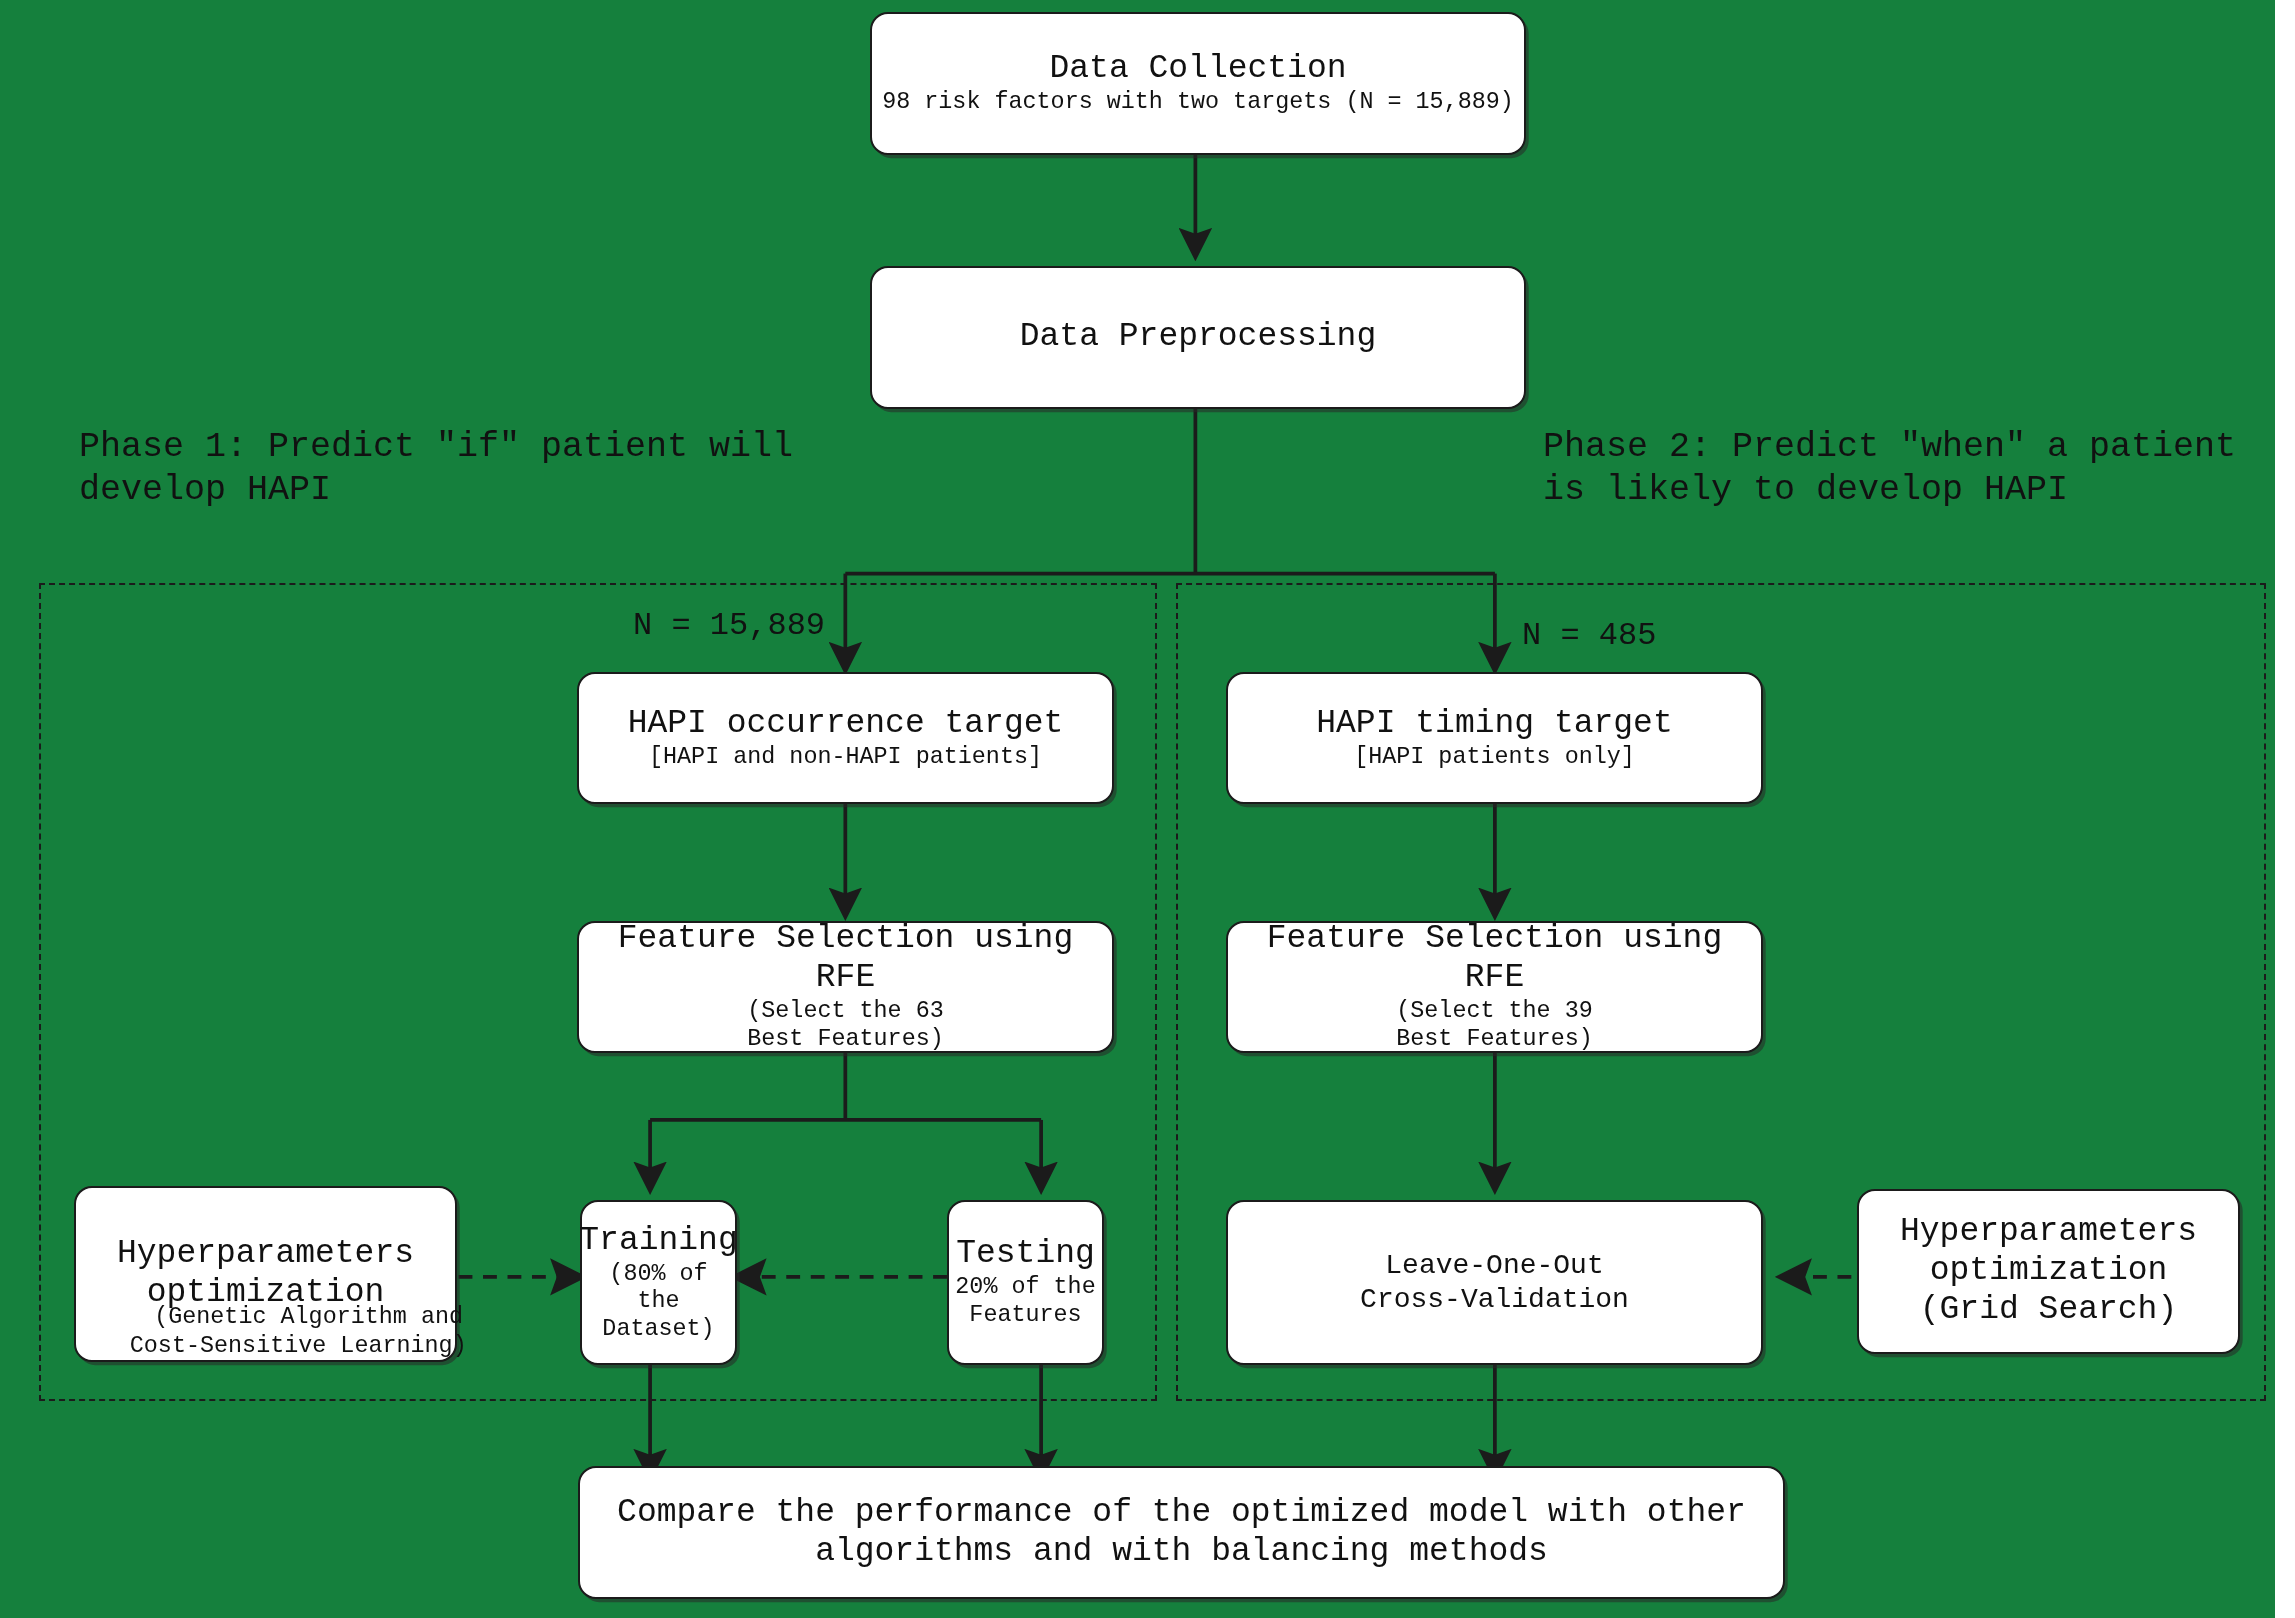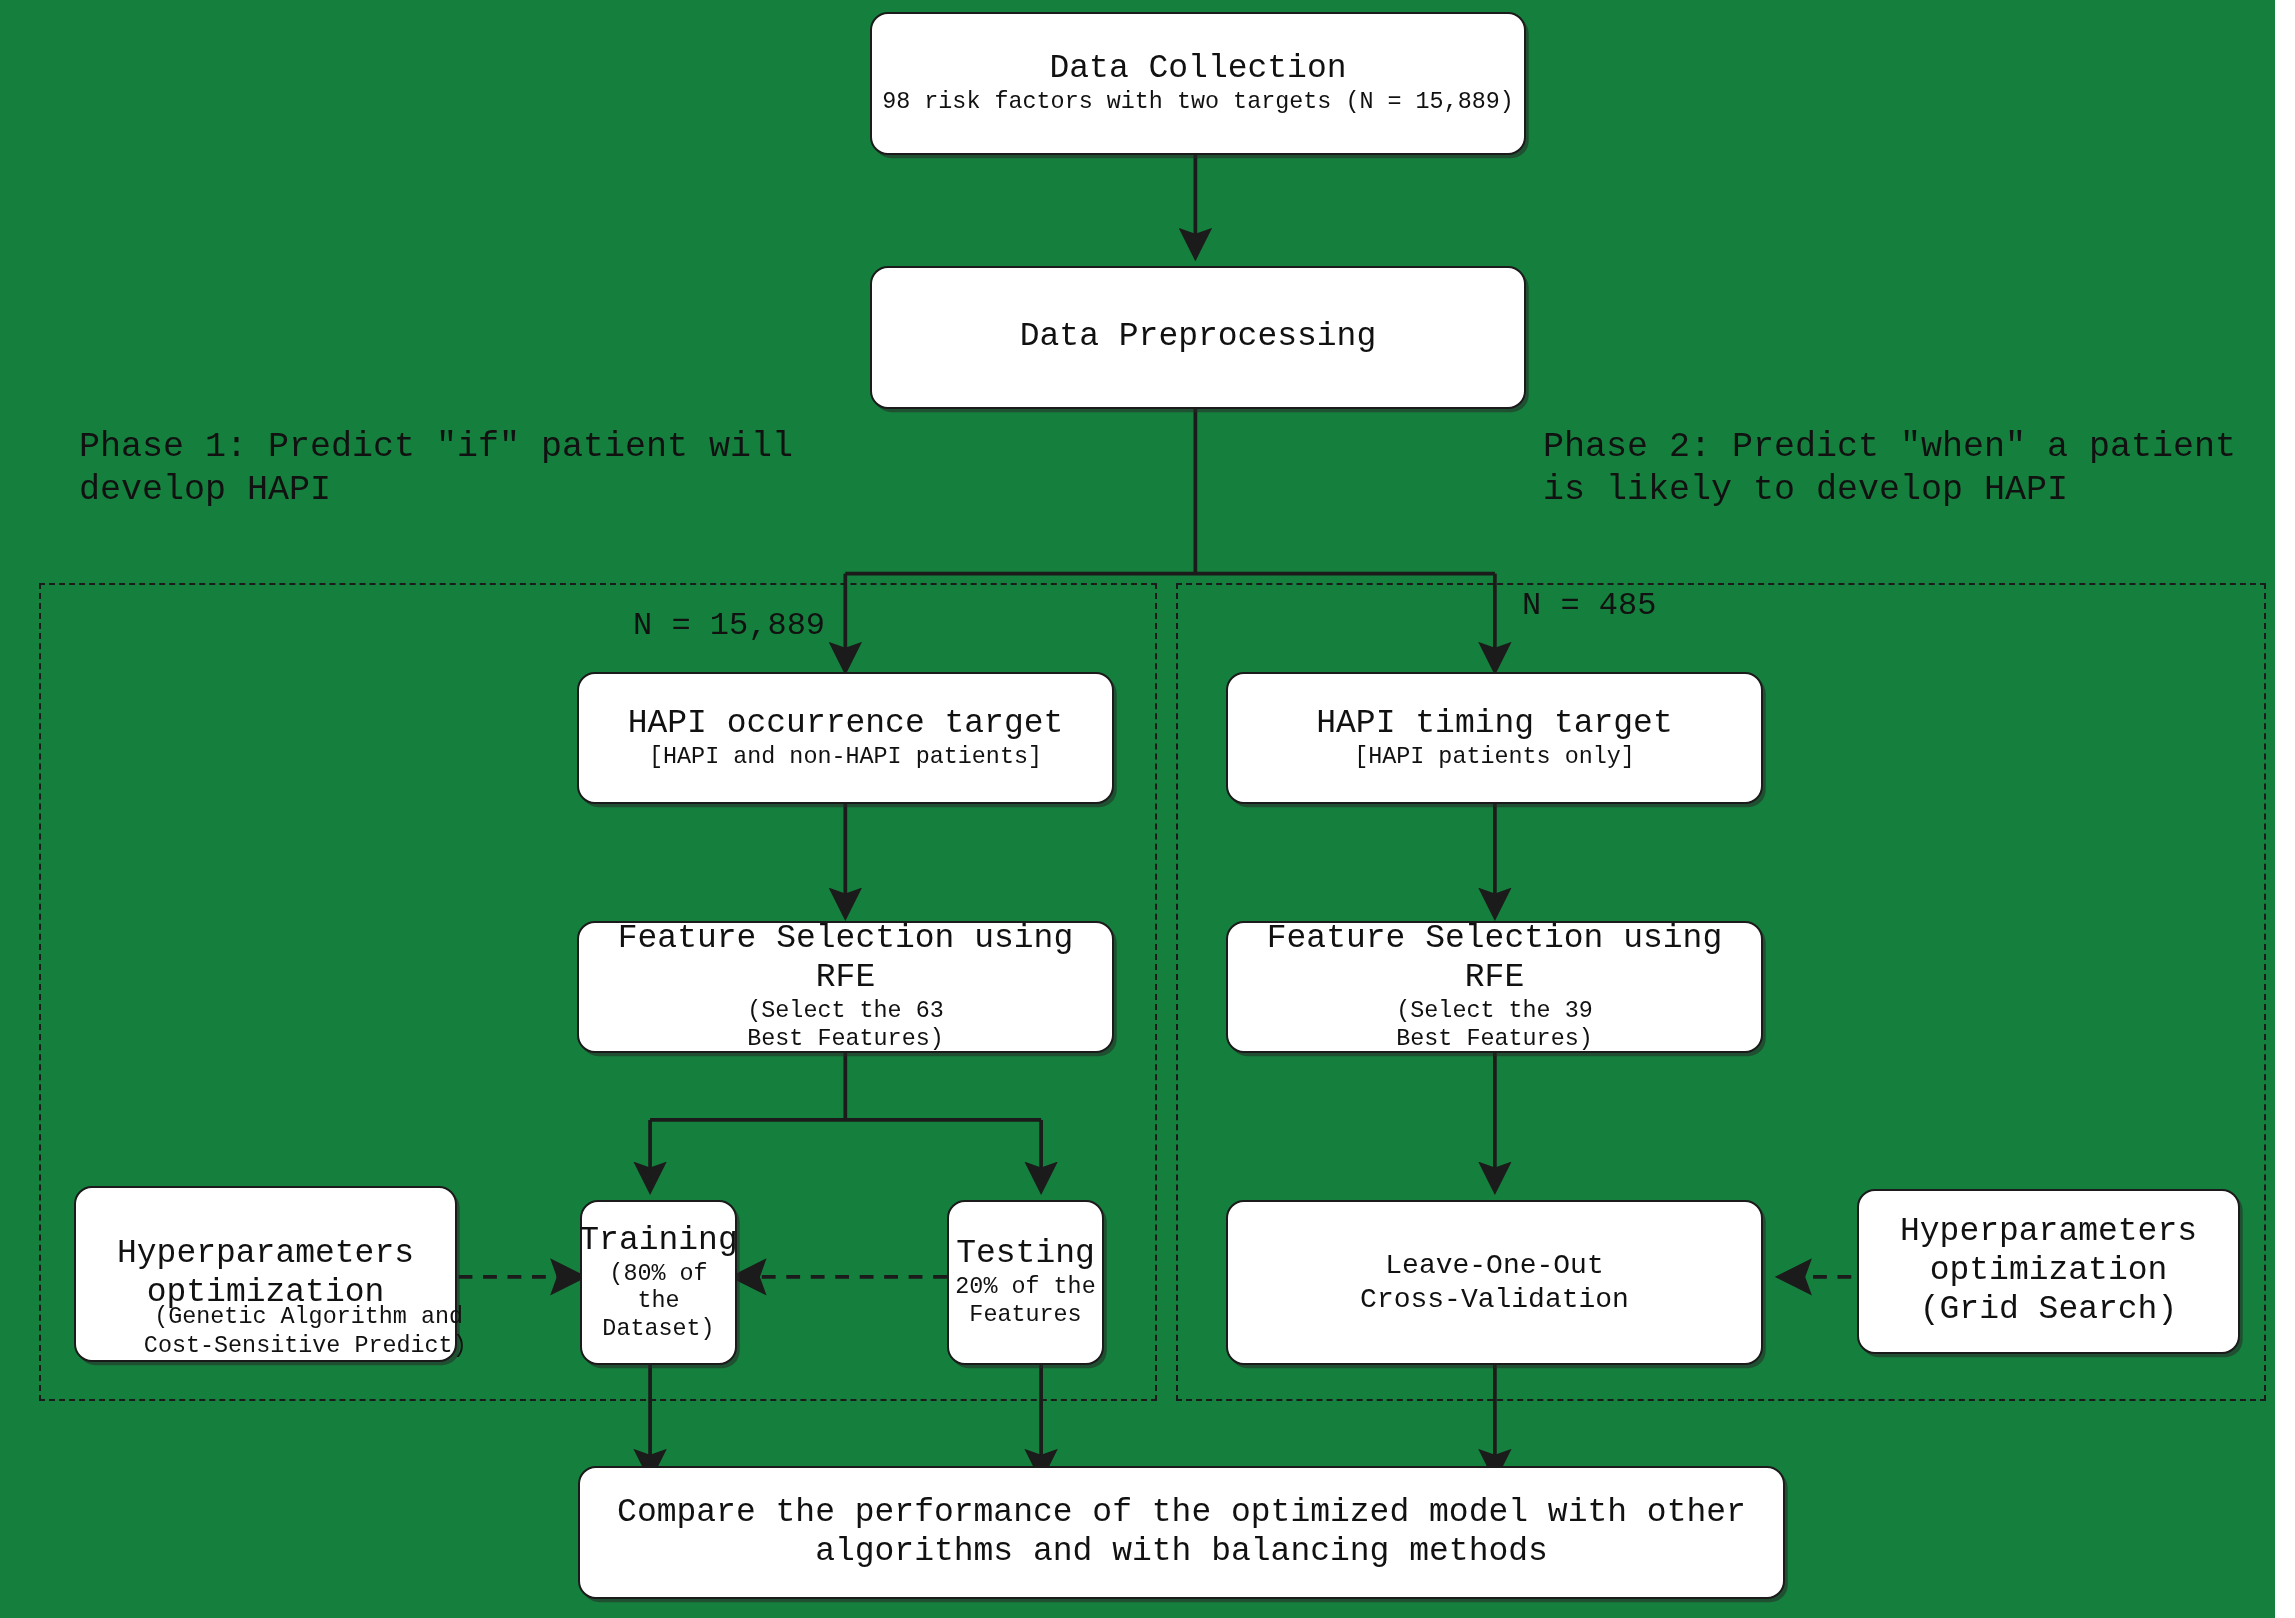--- a/index.html
+++ b/index.html
@@ -123,21 +123,21 @@
   </div>
 
   <div class="phase-label" style="left:79px; top:426px; width:745px;">Phase 1: Predict "if" patient will
 develop HAPI</div>
 
   <div class="phase-label" style="left:1543px; top:426px; width:745px;">Phase 2: Predict "when" a patient
 is likely to develop HAPI</div>
 
   <div class="nlabel" style="left:633px; top:607px;">N = 15,889</div>
 
-  <div class="nlabel" style="left:1522px; top:587px;">N = 485</div>
+  <div class="nlabel" style="left:1522px; top:617px;">N = 485</div>
 
   <div class="node" style="left:1226px; top:672px; width:537px; height:132px;">
     <div class="t1">HAPI timing target</div>
     <div class="t2">[HAPI patients only]</div>
   </div>
 
   <div class="node" style="left:577px; top:672px; width:537px; height:132px;">
     <div class="t1">HAPI occurrence target</div>
     <div class="t2">[HAPI and non-HAPI patients]</div>
   </div>
@@ -151,21 +151,21 @@
   <div class="node" style="left:1226px; top:921px; width:537px; height:132px;">
     <div class="t1">Feature Selection using RFE</div>
     <div class="t2">(Select the 39</div>
     <div class="t2">Best Features)</div>
   </div>
 
   <div class="node" style="left:74px; top:1186px; width:383px; height:176px; overflow:visible;">
     <div class="t1">Hyperparameters</div>
     <div class="t1">optimization</div>
     <div class="overflowtext" style="left:-8px; right:-8px; top:116px;">(Genetic Algorithm and</div>
-    <div class="overflowtext" style="left:-11.7px; right:-11.7px; top:145px;">Cost-Sensitive Predict)</div>
+    <div class="overflowtext" style="left:-11.7px; right:-11.7px; top:145px;">Cost-Sensitive Learning)</div>
   </div>
 
   <div class="node" style="left:580px; top:1200px; width:157px; height:165px;">
     <div class="t1">Training</div>
     <div class="t2">(80% of the</div>
     <div class="t2">Dataset)</div>
   </div>
 
   <div class="node" style="left:947px; top:1200px; width:157px; height:165px;">
     <div class="t1">Testing</div>

